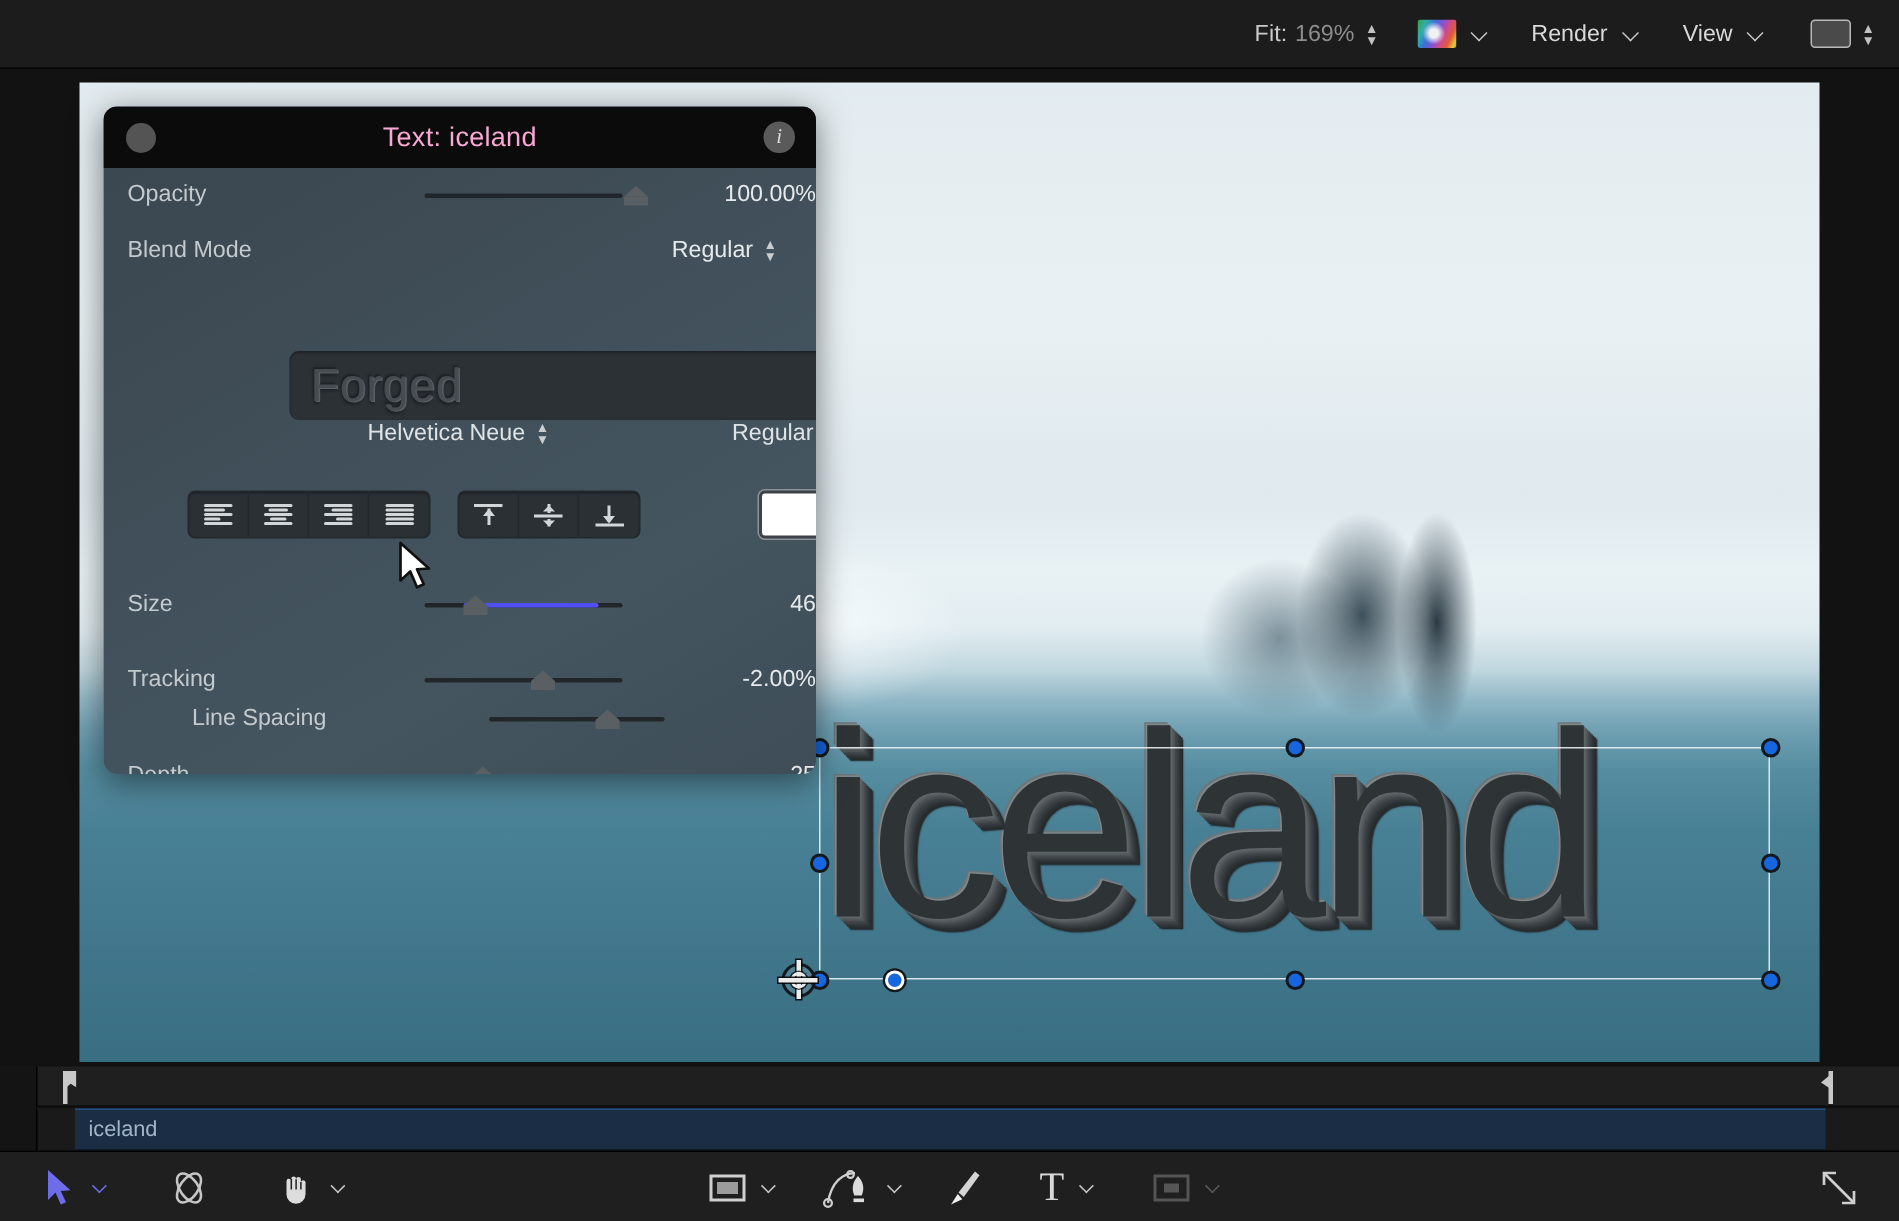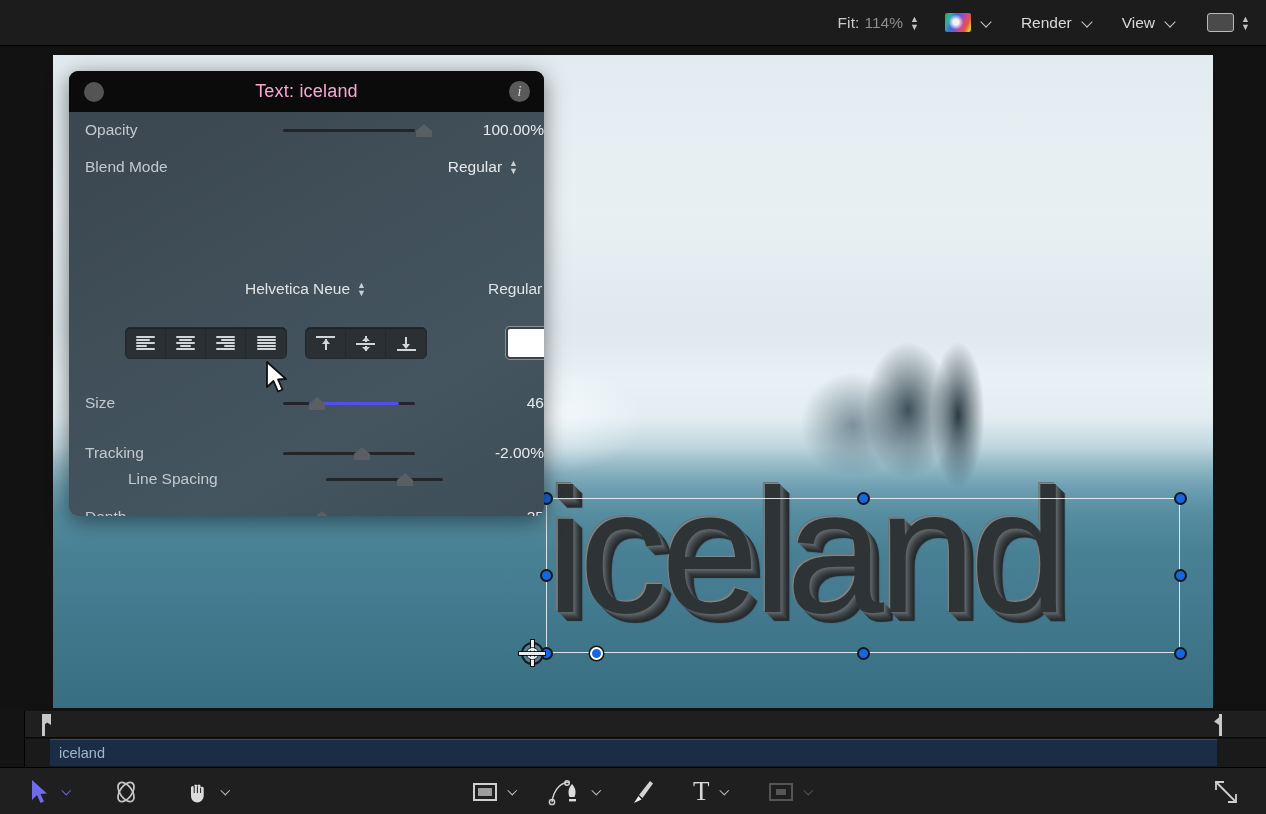--- a/index.html
+++ b/index.html
@@ -258,21 +258,21 @@
   .tool { position: absolute; top: 0; height: 47px; display: flex; align-items: center; }
 </style>
 </head>
 <body>
 
 <div id="app">
 
   <div class="topbar">
     <div class="tb-group">
       <span class="tb-fit-label">Fit:</span>
-      <span class="tb-fit-value">114%</span>
+      <span class="tb-fit-value">169%</span>
       <span class="stepper">
         <span>▲</span>
           <span>▼</span>
       </span>
     </div>
     <div class="tb-group">
       <div class="colorwheel"></div>
       <span class="chev"></span>
     </div>
     <div class="tb-menu">
@@ -338,20 +338,24 @@
         <div style="flex:1;"></div>
         <div class="blend-select" style="margin-right:26px;">
           <span>Regular</span>
           <span class="v-stepper">
               <span>▲</span>
               <span>▼</span>
             </span>
         </div>
       </div>
 
+      <div class="style-field">
+        <span class="style-name">Forged</span>
+
+      </div>
 
       <div class="font-row">
         <div class="font-name">
           <span>Helvetica Neue</span>
           <span class="v-stepper">
               <span>▲</span>
               <span>▼</span>
             </span>
         </div>
         <div class="font-style">

